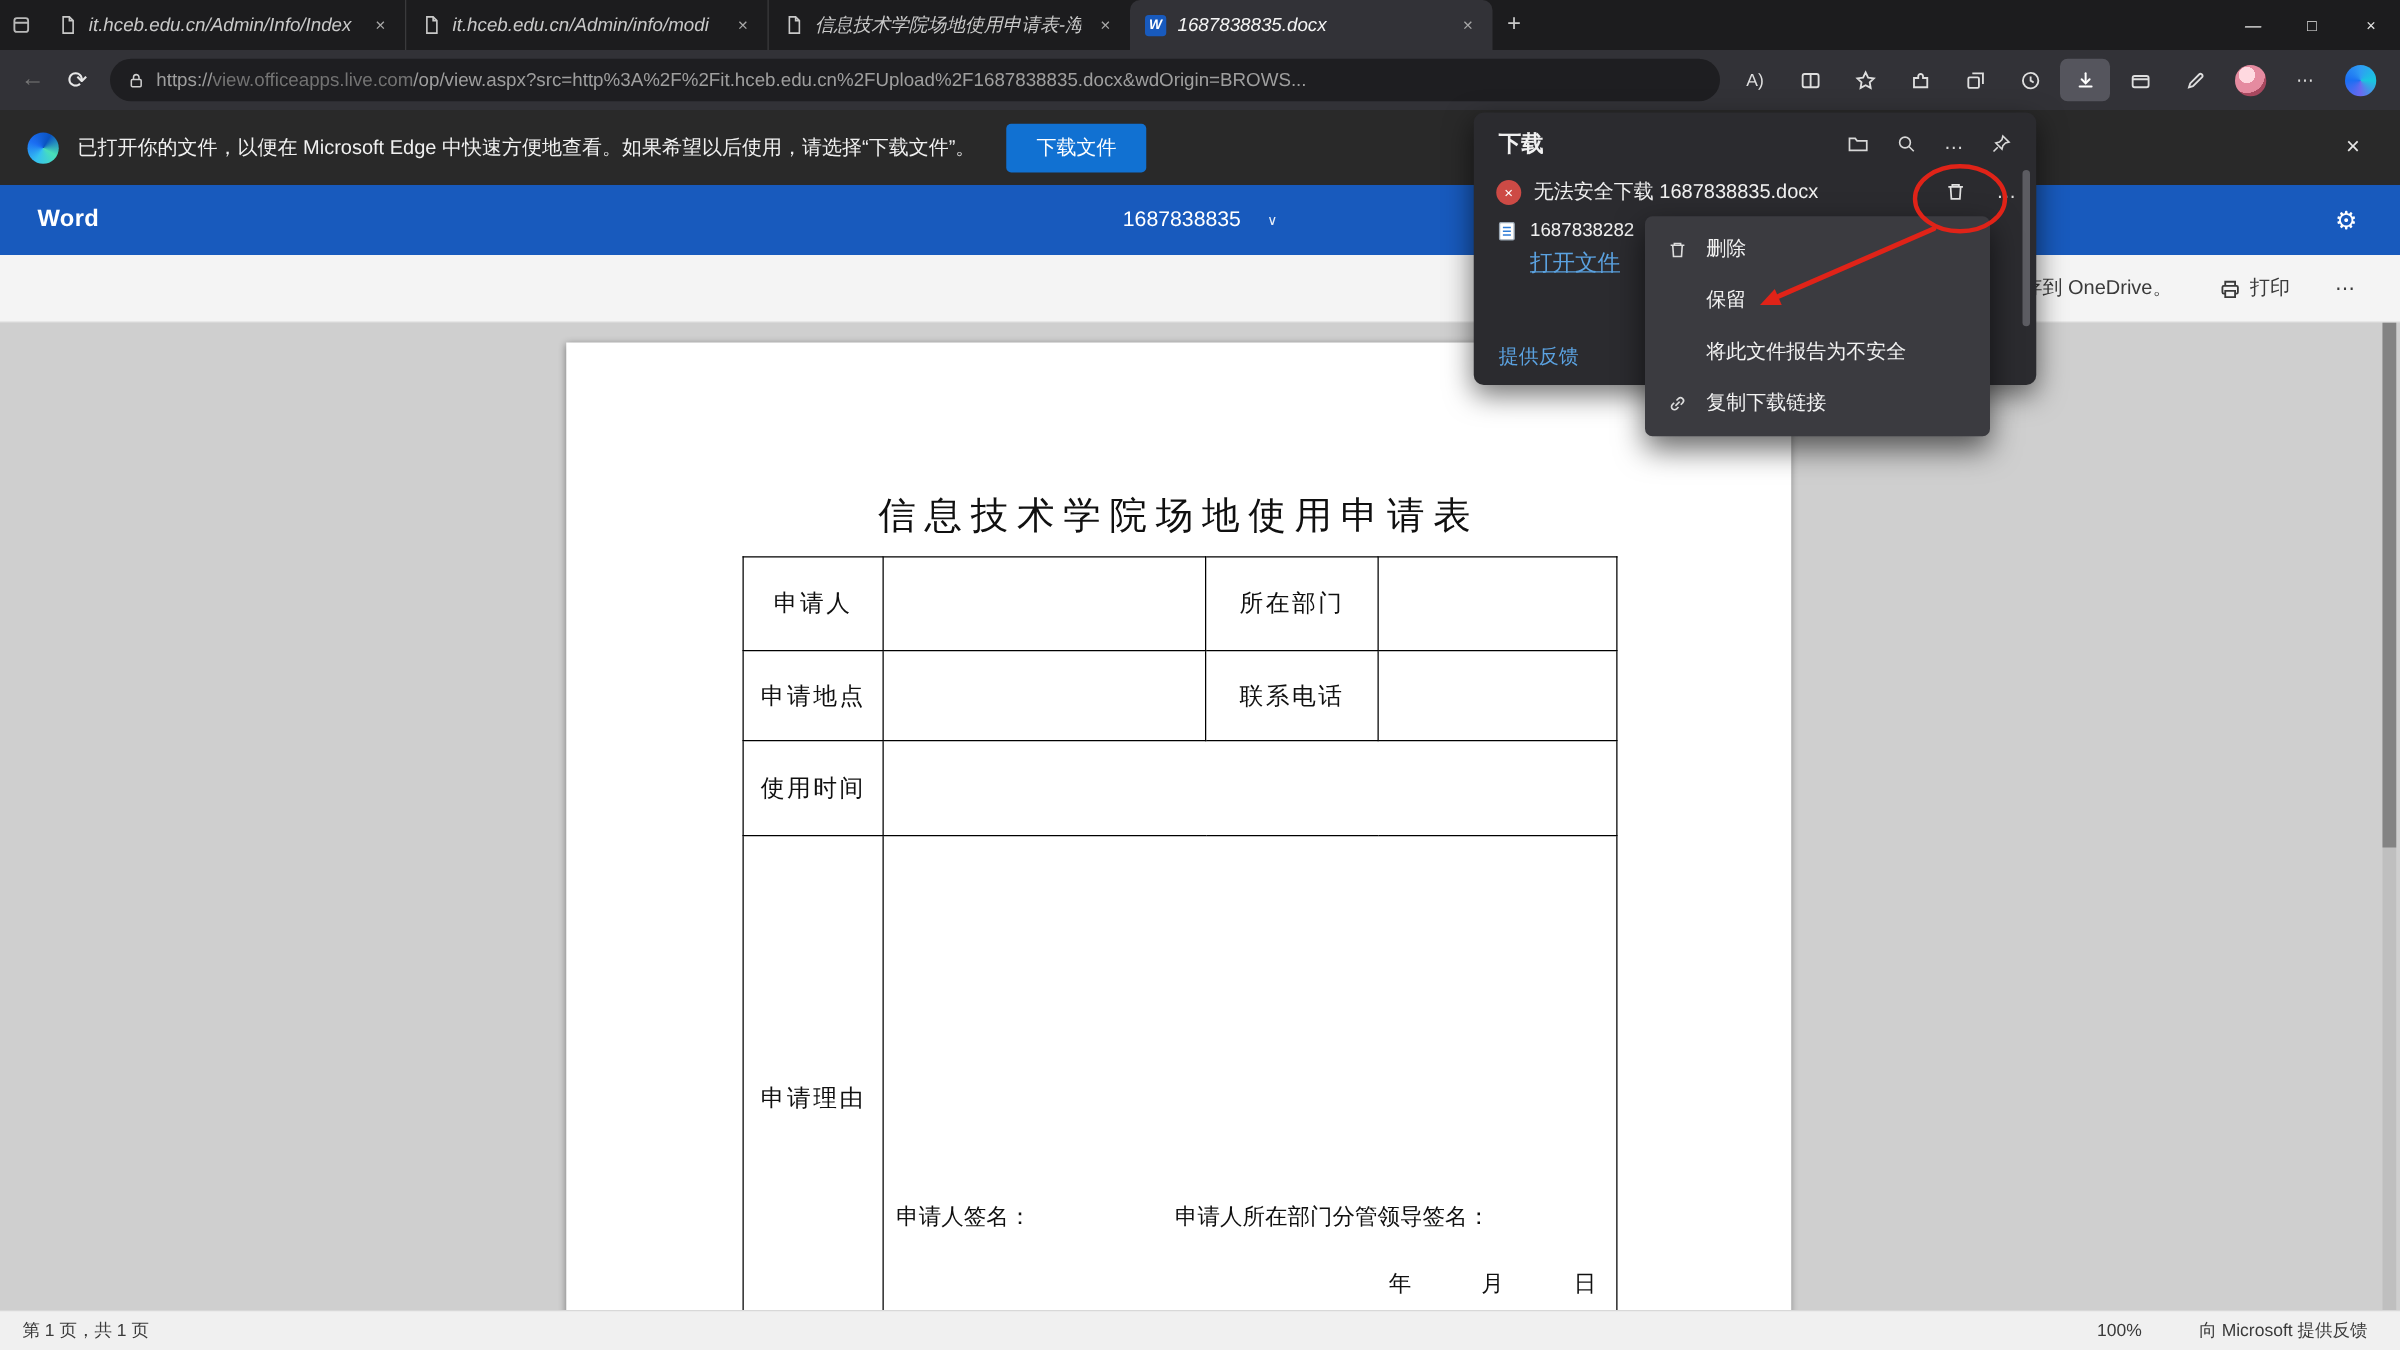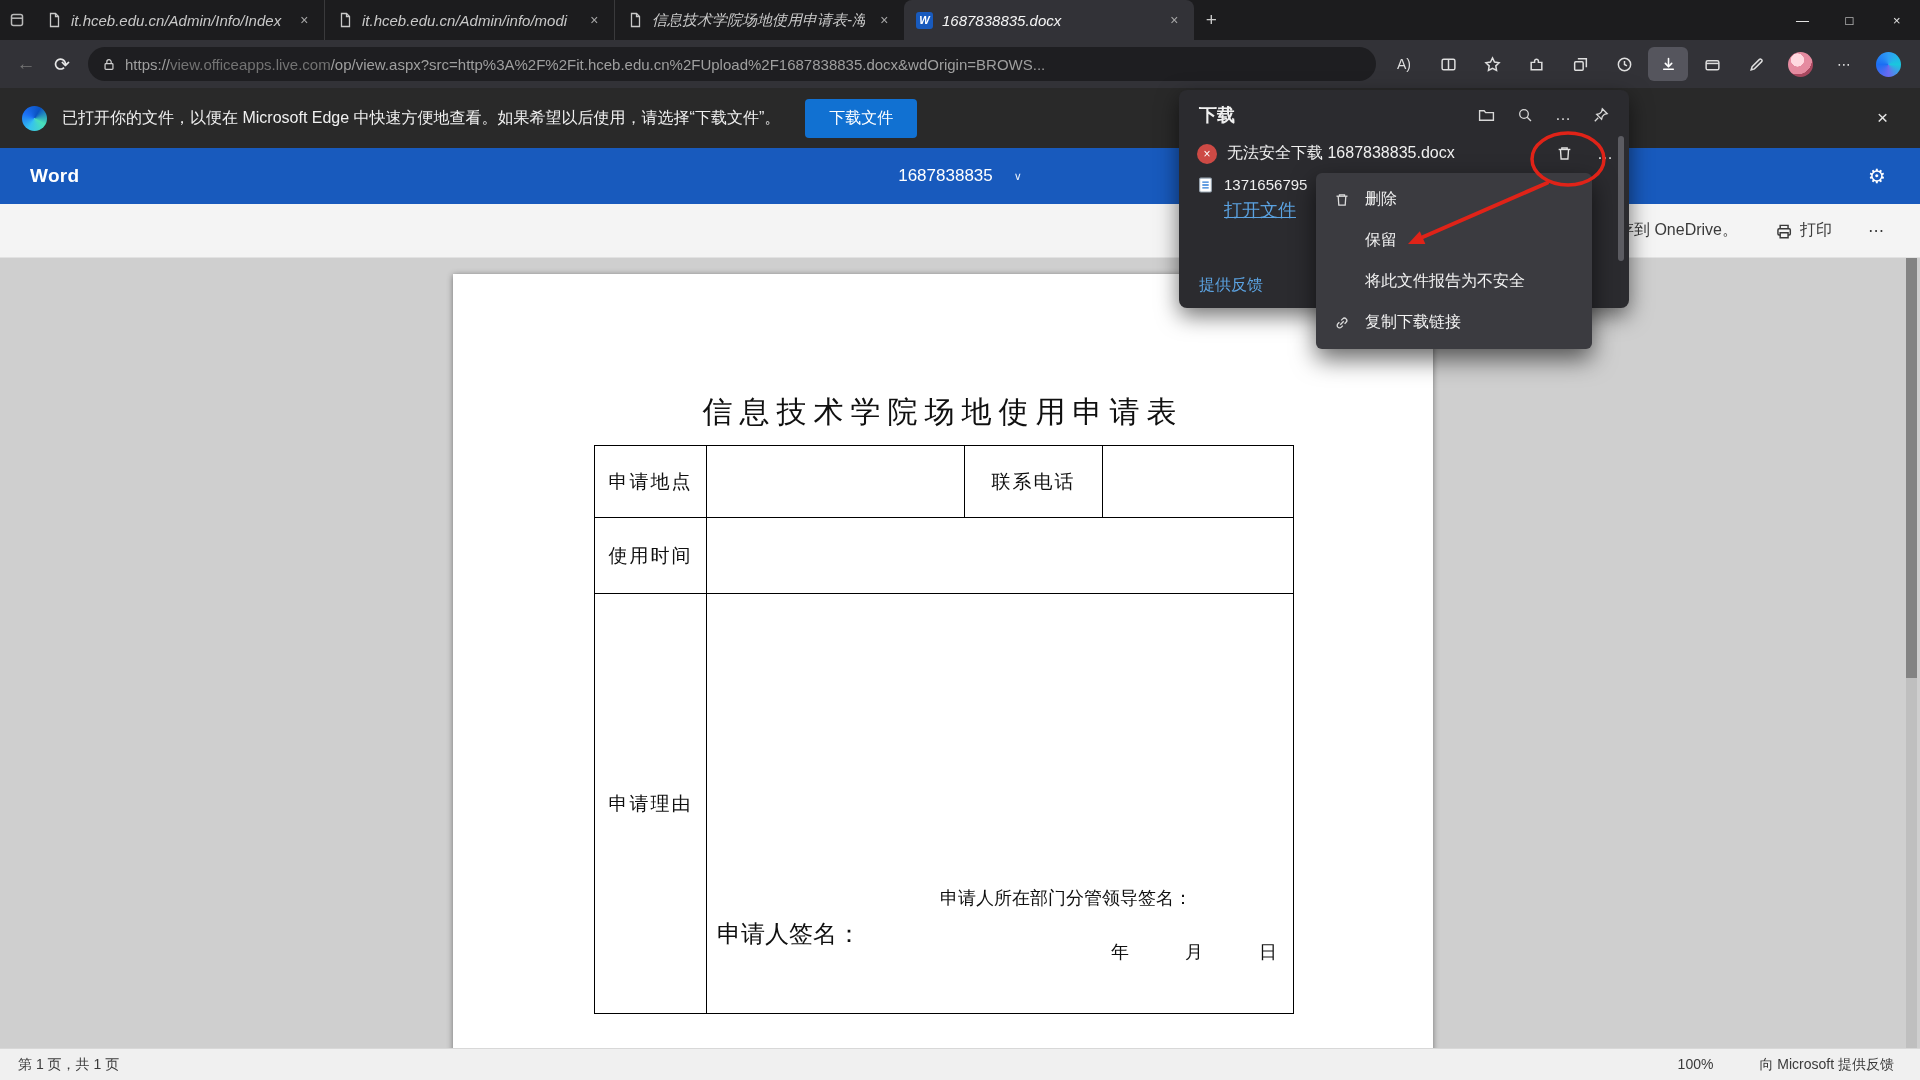--- a/index.html
+++ b/index.html
@@ -52,21 +52,21 @@
 
   
   .doc-area { position:absolute; top:258px; left:0; right:0; bottom:32px; background:#cfcfcf; overflow:hidden; }
   .page { position:absolute; left:453px; top:16px; width:980px; height:1400px; background:#fff; box-shadow:0 1px 6px rgba(0,0,0,.45); }
   .kai { font-family:"Liberation Serif","DejaVu Serif",serif; }
   .doc-title { margin-top:118px; text-align:center; font-size:30px; letter-spacing:7px; color:#101010; }
   .doc-table { position:absolute; left:141px; top:171px; border-collapse:collapse; color:#101010; }
   .doc-table td { border:1px solid #000; font-size:19px; vertical-align:middle; }
   .doc-table td.lbl { text-align:center; letter-spacing:2px; }
   .r-cell { position:relative; }
-  .sign1 { position:absolute; left:10px; top:292px; font-size:24px;margin-top:32px; }
+  .sign1 { position:absolute; left:10px; top:292px; font-size:18px; }
   .sign2 { position:absolute; left:233px; top:292px; font-size:18px; }
   .date-row { position:absolute; top:346px; right:16px; display:flex; gap:56px; font-size:18px; }
   .doc-scroll { position:absolute; right:3px; top:0; bottom:0; width:11px; background:#bfbfbf; }
   .doc-thumb { position:absolute; top:0; width:11px; height:420px; background:#838383; }
 
   
   .status { position:absolute; left:0; right:0; bottom:0; height:32px; background:#f0f0f0; border-top:1px solid #d8d8d8; display:flex; align-items:center; padding:0 18px; font-size:14px; color:#3a3a3a; }
   .status-right { margin-left:auto; display:flex; gap:46px; padding-right:8px; }
 
   
@@ -249,20 +249,26 @@
     <div class="doc-title kai">信息技术学院场地使用申请表</div>
 
     <table class="doc-table kai">
       <colgroup>
           <col style="width:112px">
           <col style="width:258px">
           <col style="width:138px">
           <col style="width:191px">
         </colgroup>
       <tbody>
+          <tr style="height:75px">
+        <td class="lbl">申请人</td>
+        <td></td>
+        <td class="lbl">所在部门</td>
+        <td></td>
+      </tr>
       <tr style="height:72px">
         <td class="lbl">申请地点</td>
         <td></td>
         <td class="lbl">联系电话</td>
         <td></td>
       </tr>
       <tr style="height:76px">
         <td class="lbl">使用时间</td>
         <td colspan="3"></td>
       </tr>
@@ -326,21 +332,21 @@
       <span>…</span>
     </span>
   </div>
 
   <div class="dl-item2">
     <svg width="17" height="18" viewBox="0 0 16 16">
         <rect x="2.5" y="1.5" width="11" height="13" rx="1" fill="#ffffff" stroke="#9aa7b4"></rect>
         <path d="M5 5.2h6M5 8h6M5 10.8h6" stroke="#2f7cd6" stroke-width="1.2"></path>
       </svg>
     <span>
-      <span class="dl-name2">1371656795</span><br>
+      <span class="dl-name2">1687838282</span><br>
       <span class="dl-open">打开文件</span>
     </span>
   </div>
 
   <span class="dl-more">提供反馈</span>
   <span class="dl-scroll-thumb"></span>
 </div>
 
 <div class="ctx-menu">
   <div class="ctx-item">

